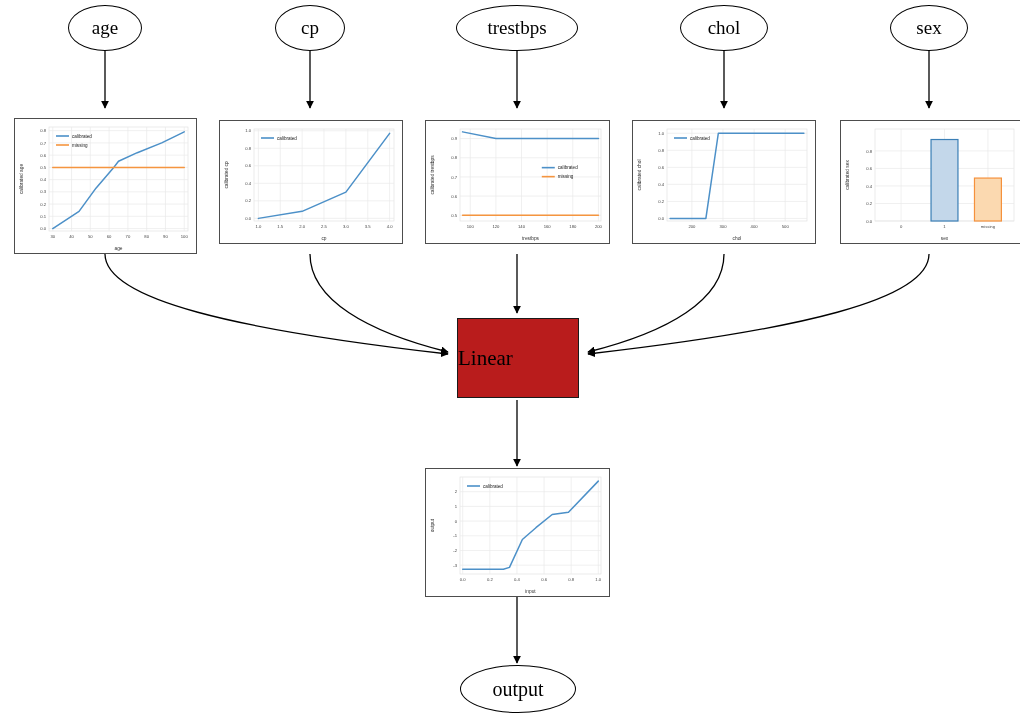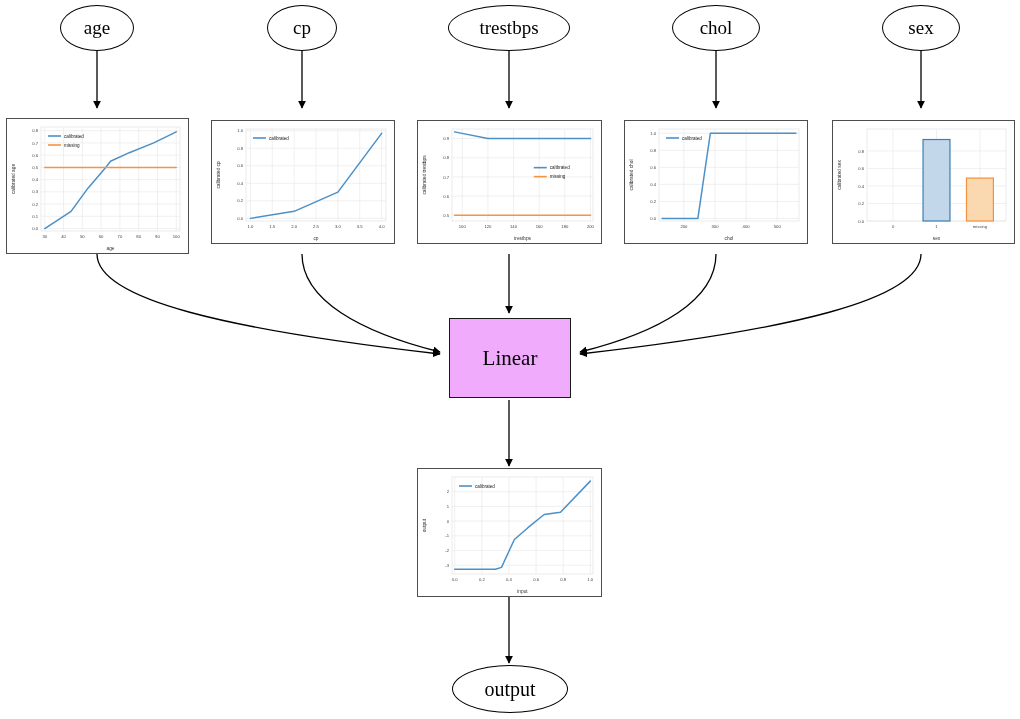--- a/index.html
+++ b/index.html
@@ -3,39 +3,39 @@
 <meta charset="utf-8">
 <style>
   html,body{margin:0;padding:0;}
   body{
     width:1020px;height:719px;
     background:#ffffff;
     font-family:"Liberation Sans", sans-serif;
     overflow:hidden;
     position:relative;
   }
-  #stage{position:absolute;left:0;top:0;width:892px;height:719px;}
+  #stage{position:absolute;left:8px;top:0;width:892px;height:719px;}
   .edges{position:absolute;left:0;top:0;width:1020px;height:719px;pointer-events:none;}
 
   
   .ellipse-node{
     position:absolute;
     border:1.2px solid #000;
     border-radius:50%;
     background:#fff;
     display:flex;align-items:center;justify-content:center;
     font-family:"Liberation Serif", serif;
     font-size:19px;color:#000;
     box-sizing:border-box;
   }
   .box-node{
     position:absolute;
     border:1.4px solid #1a1a1a;
-    background:#f0abfc;
-    display:flex;align-items:center;justify-content:center;
+    background:#b91c1c;
+    display:flex;align-items:center;
     font-family:"Liberation Serif", serif;
     font-size:21px;color:#000;
     box-sizing:border-box;
   }
 
   
   .chart-panel{
     position:absolute;
     background:#ffffff;
     border:1.6px solid #4d4d4d;

